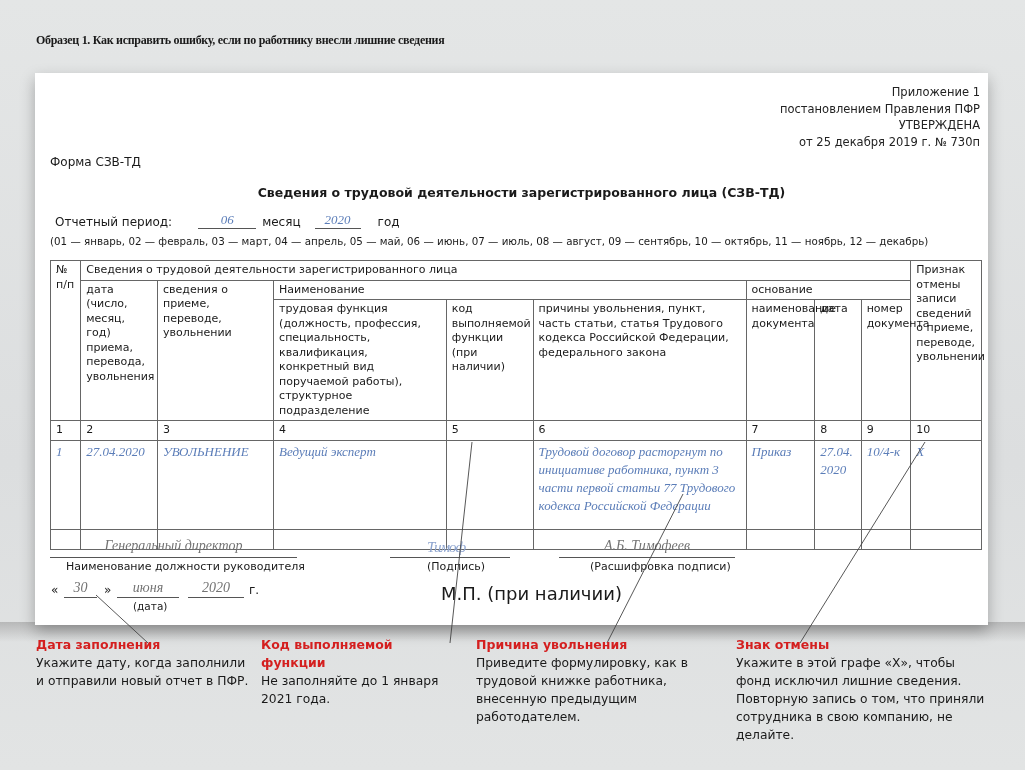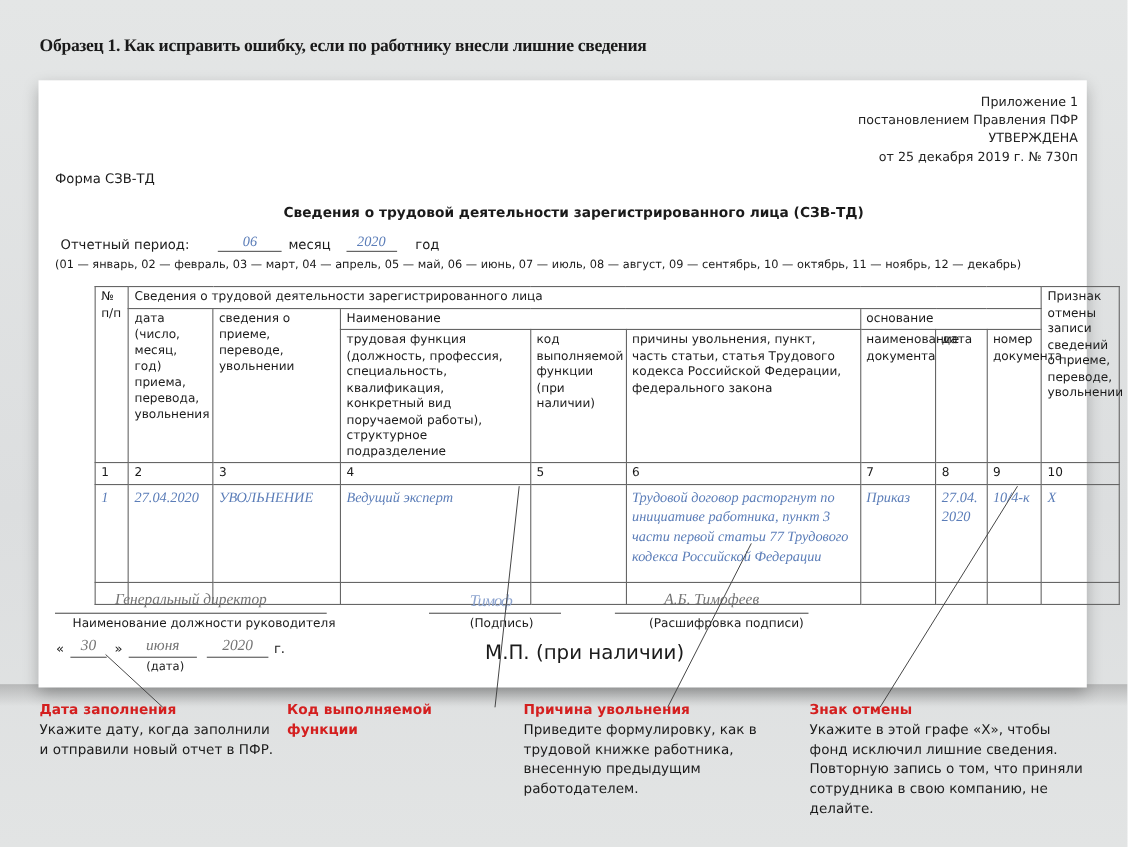--- a/index.html
+++ b/index.html
@@ -6,21 +6,21 @@
   html, body { width: 1025px; height: 770px; overflow: hidden; }
   body {
     position: relative;
     background: linear-gradient(180deg, #e4e6e6 0%, #dcdedf 60%, #e2e4e4 100%);
     font-family: "DejaVu Sans", "Liberation Sans", sans-serif;
     color: #1a1a1a;
   }
   .page-title {
     position: absolute; left: 36px; top: 33px;
     font-family: "Liberation Serif", "DejaVu Serif", serif;
-    font-weight: bold; font-size: 16px; letter-spacing: -0.3px;
+    font-weight: bold; font-size: 12px; letter-spacing: -0.3px;
     color: #1a1a1a;
   }
   .paper {
     position: absolute; left: 35px; top: 73px; width: 953px; height: 552px;
     background: #ffffff;
     box-shadow: 0 6px 14px rgba(0,0,0,0.28);
   }
   .shadow-band {
     position: absolute; left: 0; top: 622px; width: 1025px; height: 20px;
     background: linear-gradient(180deg, rgba(150,150,150,0.55), rgba(220,222,222,0));
@@ -40,21 +40,21 @@
   }
   .period .fill {
     display: inline-block; border-bottom: 1px solid #555; text-align: center;
     font-family: "Liberation Serif", "DejaVu Serif", serif; font-style: italic;
     color: #5b7db8; font-size: 13px; height: 17px; line-height: 15px;
   }
   .months { position: absolute; left: 15px; top: 162px; font-size: 10.3px; white-space: nowrap; }
 
   table.sztd {
     position: absolute; left: 15px; top: 187px; width: 932px;
-    border-collapse: collapse; font-size: 11px; line-height: 14.5px; table-layout: fixed; margin-left: 36px;
+    border-collapse: collapse; font-size: 11px; line-height: 14.5px; table-layout: fixed;
   }
   table.sztd td {
     border: 1px solid #666; vertical-align: top; padding: 2px 5px; color: #1a1a1a;
   }
   table.sztd .num td { padding: 2px 5px; height: 17px; }
   .hw { font-family: "Liberation Serif", "DejaVu Serif", serif; font-style: italic; color: #5b7db8; font-size: 13px; line-height: 18px; }
   table.sztd td.hw { color: #5b7db8; }
   .empty-row td { height: 20px; }
 
   .sign-line { position: absolute; border-bottom: 1px solid #555; }
@@ -203,20 +203,21 @@
   <line x1="683" y1="494" x2="607" y2="643" stroke="#444" stroke-width="0.9"></line>
   <line x1="925" y1="442" x2="800" y2="643" stroke="#444" stroke-width="0.9"></line>
 </svg>
 
 <div class="callout" style="left:36px;top:636px;width:215px;">
   <div class="hd">Дата заполнения</div>
   <div>Укажите дату, когда заполнили и отправили новый отчет в ПФР.</div>
 </div>
 <div class="callout" style="left:261px;top:636px;width:200px;">
   <div class="hd">Код выполняемой функции</div>
+  <div>Не заполняйте до 1 января 2021 года.</div>
 </div>
 <div class="callout" style="left:476px;top:636px;width:215px;">
   <div class="hd">Причина увольнения</div>
   <div>Приведите формулировку, как в трудовой книжке работника, внесенную предыдущим работодателем.</div>
 </div>
 <div class="callout" style="left:736px;top:636px;width:255px;">
   <div class="hd">Знак отмены</div>
   <div>Укажите в этой графе «Х», чтобы фонд исключил лишние сведения. Повторную запись о том, что приняли сотрудника в свою компанию, не делайте.</div>
 </div>
 

